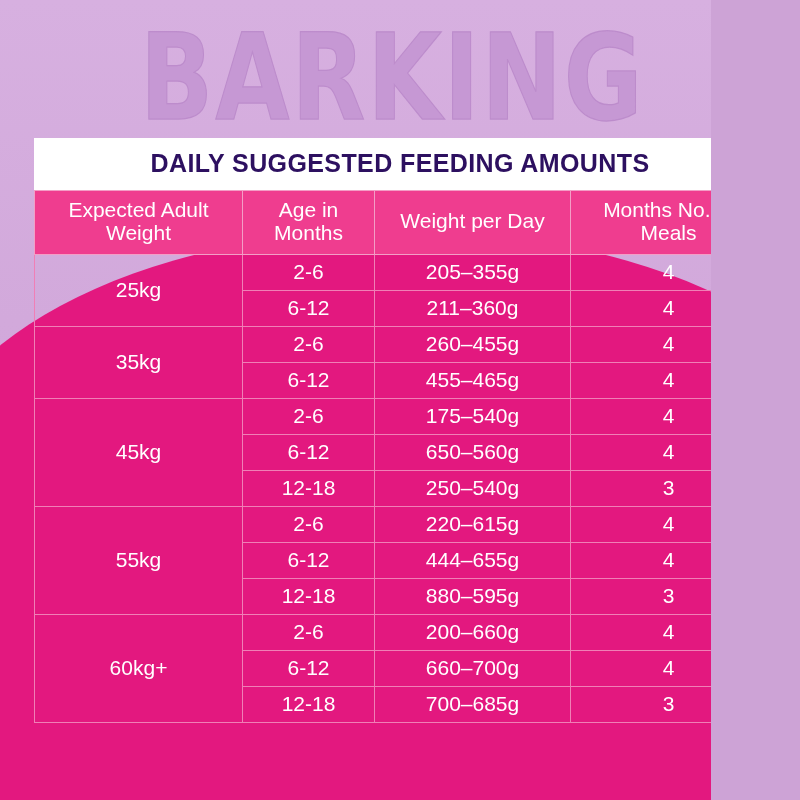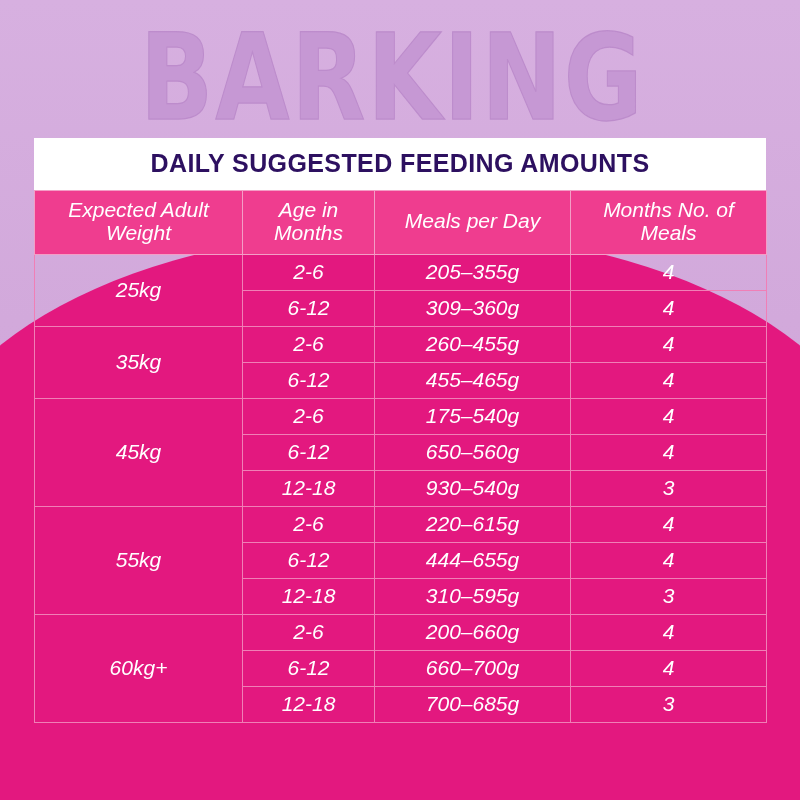--- a/index.html
+++ b/index.html
@@ -8,21 +8,21 @@
   }
   body {
     width: 800px;
     height: 800px;
     overflow: hidden;
     font-family: "Liberation Sans", sans-serif;
     background: #cda3d6;
   }
   #stage {
     position: relative;
-    width: 800px;
+    width: 711px;
     height: 800px;
     background: #0c4a6e;
     overflow: hidden;
   }
   
   .bg-light {
     position: absolute;
     left: 0; top: 0;
     width: 800px; height: 800px;
     background:
@@ -78,21 +78,20 @@
     color: #2d1060;
     font-size: 25px;
     font-weight: bold;
     letter-spacing: 0.4px;
     font-family: "Liberation Sans", sans-serif;
   }
   table.feeding {
     border-collapse: collapse;
     width: 732px;
     table-layout: fixed;
-    font-style: italic;
   }
   table.feeding th {
     background: #ef3d8f;
     color: #ffffff;
     font-weight: normal;
     font-size: 21px;
     line-height: 1.08;
     padding: 8px 4px 10px 4px;
     border: 1px solid #f39ec6;
     vertical-align: middle;
@@ -132,34 +131,34 @@
       <colgroup>
         <col class="c1">
           <col class="c2">
           <col class="c3">
           <col class="c4">
       </colgroup>
       <thead>
         <tr>
           <th>Expected Adult Weight</th>
           <th>Age in Months</th>
-          <th>Meals per Day</th>
+          <th>Weight per Day</th>
           <th>Months No. of Meals</th>
         </tr>
       </thead>
       <tbody id="tbody">
           <tr>
             <td class="weight-cell" rowspan="2">25kg</td>
             <td>2-6</td>
             <td>205–355g</td>
             <td>4</td>
           </tr>
           <tr>
             <td>6-12</td>
-            <td>309–360g</td>
+            <td>211–360g</td>
             <td>4</td>
           </tr>
           <tr>
             <td class="weight-cell" rowspan="2">35kg</td>
             <td>2-6</td>
             <td>260–455g</td>
             <td>4</td>
           </tr>
           <tr>
             <td>6-12</td>
@@ -172,37 +171,37 @@
             <td>175–540g</td>
             <td>4</td>
           </tr>
           <tr>
             <td>6-12</td>
             <td>650–560g</td>
             <td>4</td>
           </tr>
           <tr>
             <td>12-18</td>
-            <td>930–540g</td>
+            <td>250–540g</td>
             <td>3</td>
           </tr>
           <tr>
             <td class="weight-cell" rowspan="3">55kg</td>
             <td>2-6</td>
             <td>220–615g</td>
             <td>4</td>
           </tr>
           <tr>
             <td>6-12</td>
             <td>444–655g</td>
             <td>4</td>
           </tr>
           <tr>
             <td>12-18</td>
-            <td>310–595g</td>
+            <td>880–595g</td>
             <td>3</td>
           </tr>
           <tr>
             <td class="weight-cell" rowspan="3">60kg+</td>
             <td>2-6</td>
             <td>200–660g</td>
             <td>4</td>
           </tr>
           <tr>
             <td>6-12</td>

